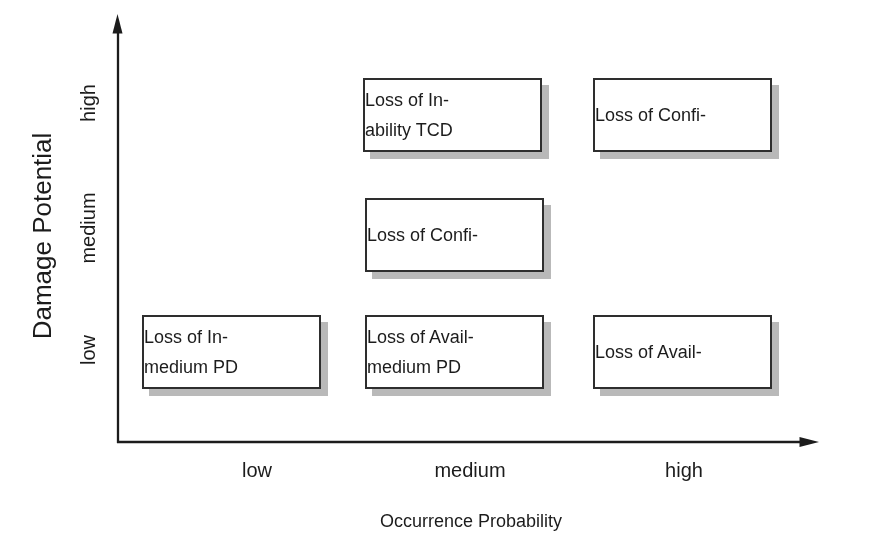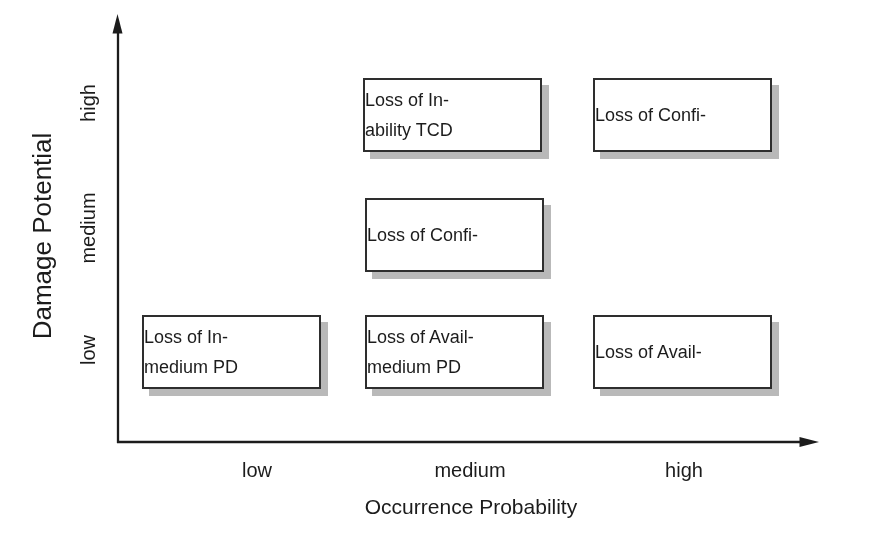--- a/index.html
+++ b/index.html
@@ -25,23 +25,23 @@
   .pos-medium-low  { left:365px; top:315px; }
   .pos-high-low    { left:593px; top:315px; }
 
   
   .ylabel {
     position:absolute; left:42px; top:236px;
     transform:translate(-50%,-50%) rotate(-90deg);
     font-size:26px; white-space:nowrap;
   }
   .xlabel {
-    position:absolute; left:471px; top:507px;
+    position:absolute; left:471px; top:521px;
     transform:translate(-50%,-50%);
-    font-size:21px; white-space:nowrap;
+    font-size:18px; white-space:nowrap;
   }
   .ytick {
     position:absolute; left:88px;
     transform:translate(-50%,-50%) rotate(-90deg);
     font-size:20px; white-space:nowrap;
   }
   .ytick-high   { top:103px; }
   .ytick-medium { top:228px; }
   .ytick-low    { top:350px; }
   .xtick {

